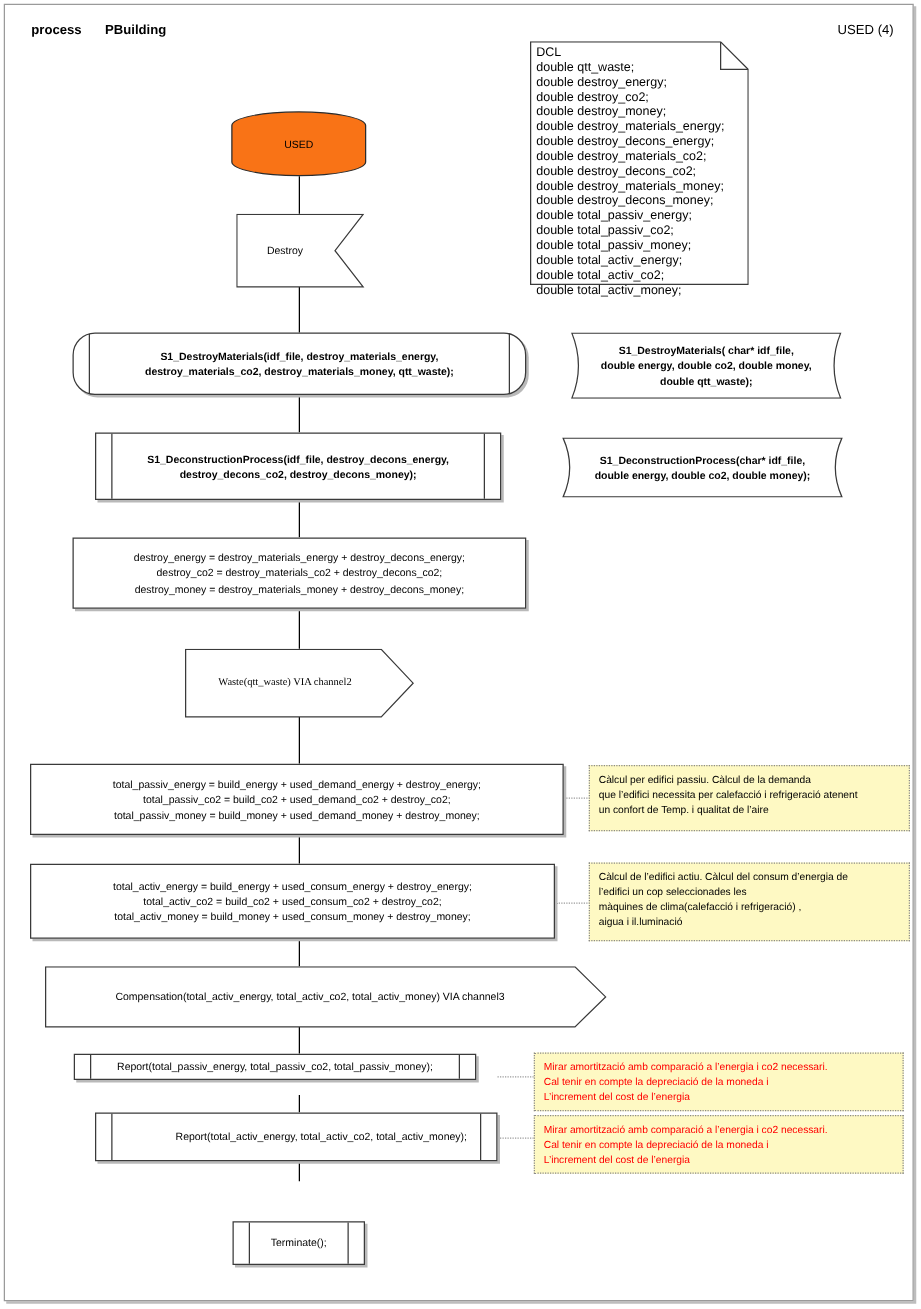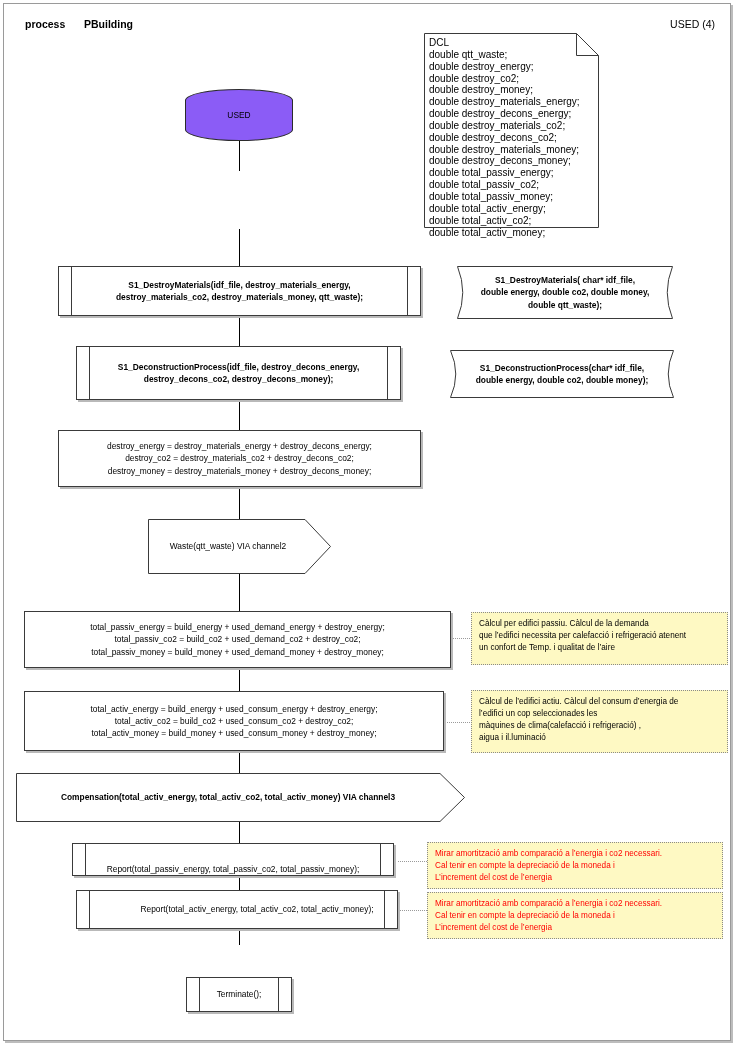--- a/index.html
+++ b/index.html
@@ -55,21 +55,21 @@
 
   
   .rect{
     border:1px solid #3a3a3a;
     background:#fff;
     box-shadow:2px 2px 0 #b9b9b9;
   }
   
   .state{
     border:1px solid #2b2b2b;
-    background:#8b5cf6;
+    background:#f97316;
     border-radius:50% / 22%;
   }
   
   .subr{
     border:1px solid #3a3a3a;
     background:#fff;
     box-shadow:2px 2px 0 #b9b9b9;
   }
   .subr::before,.subr::after{
     content:"";
@@ -185,22 +185,28 @@
 
   <div class="dline" style="left:444px; top:638px; width:28px;"></div>
   <div class="dline" style="left:444px; top:722px; width:28px;"></div>
   <div class="dline" style="left:398px; top:861px; width:29px;"></div>
   <div class="dline" style="left:398px; top:910px; width:29px;"></div>
 
   <div class="shp state" style="left:185px; top:89px; width:108px; height:52px;">
     <span class="txt">USED</span>
   </div>
 
-
-  <div class="shp subr bold" style="left:58px; top:266px; width:363px; height:50px;">
+  <div class="svgshape" style="left:189px; top:171px; width:102px; height:58px;">
+    <svg width="104" height="60" viewBox="0 0 104 60">
+      <path d="M0.5,0.5 H101.5 L79,29.5 L101.5,58.5 H0.5 Z" fill="#ffffff" stroke="#3a3a3a" stroke-width="1"></path>
+    </svg>
+    <div class="lbl" style="padding-right:24px;">Destroy</div>
+  </div>
+
+  <div class="shp subr bold" style="left:58px; top:266px; width:363px; height:50px;border-radius:18px;">
     <span class="txt">S1_DestroyMaterials(idf_file, destroy_materials_energy,
 destroy_materials_co2, destroy_materials_money, qtt_waste);</span>
   </div>
 
   <div class="svgshape bold" style="left:445px; top:266px; width:240px; height:53px;">
     <svg width="240" height="53" viewBox="0 0 240 53">
       <path d="M12.5,0.5 H227.5 Q217,26.5 227.5,52.5 H12.5 Q23,26.5 12.5,0.5 Z" fill="#ffffff" stroke="#3a3a3a" stroke-width="1"></path>
     </svg>
     <div class="lbl">S1_DestroyMaterials( char* idf_file,
 double energy, double co2, double money,
@@ -223,21 +229,21 @@
   <div class="shp rect" style="left:58px; top:430px; width:363px; height:57px;">
     <span class="txt">destroy_energy = destroy_materials_energy + destroy_decons_energy;
 destroy_co2 = destroy_materials_co2 + destroy_decons_co2;
 destroy_money = destroy_materials_money + destroy_decons_money;</span>
   </div>
 
   <div class="svgshape" style="left:148px; top:519px; width:182px; height:54px;">
     <svg width="184" height="56" viewBox="0 0 184 56">
       <path d="M0.5,0.5 H157 L182.5,27.5 L157,54.5 H0.5 Z" fill="#ffffff" stroke="#3a3a3a" stroke-width="1"></path>
     </svg>
-    <div class="lbl" style="padding-right:22px;">Waste(qtt_waste) VIA channel2</div>
+    <div class="lbl" style="padding-right:22px;font-family:Liberation Serif, serif;">Waste(qtt_waste) VIA channel2</div>
   </div>
 
   <div class="shp rect" style="left:24px; top:611px; width:427px; height:57px;">
     <span class="txt">total_passiv_energy = build_energy + used_demand_energy + destroy_energy;
 total_passiv_co2 = build_co2 + used_demand_co2 + destroy_co2;
 total_passiv_money =  build_money + used_demand_money + destroy_money;</span>
   </div>
   <div class="anno" style="left:471px; top:612px; width:257px; height:53px;">Càlcul per edifici passiu. Càlcul de la demanda
 que l’edifici necessita per calefacció i refrigeració atenent
 un confort de Temp.  i qualitat de l’aire</div>
@@ -245,28 +251,28 @@
   <div class="shp rect" style="left:24px; top:691px; width:420px; height:60px;">
     <span class="txt">total_activ_energy = build_energy + used_consum_energy + destroy_energy;
 total_activ_co2 =  build_co2 + used_consum_co2 + destroy_co2;
 total_activ_money = build_money + used_consum_money + destroy_money;</span>
   </div>
   <div class="anno" style="left:471px; top:690px; width:257px; height:63px;">Càlcul de l’edifici actiu. Càlcul del consum d’energia de
 l’edifici un cop seleccionades les
 màquines de clima(calefacció i refrigeració) ,
 aigua i il.luminació</div>
 
-  <div class="svgshape" style="left:16px; top:773px; width:448px; height:48px;font-weight:bold;">
+  <div class="svgshape" style="left:36px; top:773px; width:448px; height:48px;">
     <svg width="450" height="50" viewBox="0 0 450 50">
       <path d="M0.5,0.5 H424 L448.5,24.5 L424,48.5 H0.5 Z" fill="#ffffff" stroke="#3a3a3a" stroke-width="1"></path>
     </svg>
     <div class="lbl" style="padding-right:24px;">Compensation(total_activ_energy, total_activ_co2, total_activ_money) VIA channel3</div>
   </div>
 
-  <div class="shp subr" style="left:72px; top:843px; width:322px; height:33px;align-items:flex-end;">
+  <div class="shp subr" style="left:59px; top:843px; width:322px; height:21px;">
     <span class="txt">Report(total_passiv_energy, total_passiv_co2, total_passiv_money);</span>
   </div>
   <div class="anno red" style="left:427px; top:842px; width:296px; height:47px;">Mirar amortització amb comparació a l’energia i co2 necessari.
 Cal tenir en compte la depreciació de la moneda i
 L’increment del cost de l’energia</div>
 
   <div class="shp subr" style="left:76px; top:890px; width:322px; height:39px;padding-left:40px;">
     <span class="txt">Report(total_activ_energy, total_activ_co2, total_activ_money);</span>
   </div>
   <div class="anno red" style="left:427px; top:892px; width:296px; height:47px;">Mirar amortització amb comparació a l’energia i co2 necessari.

